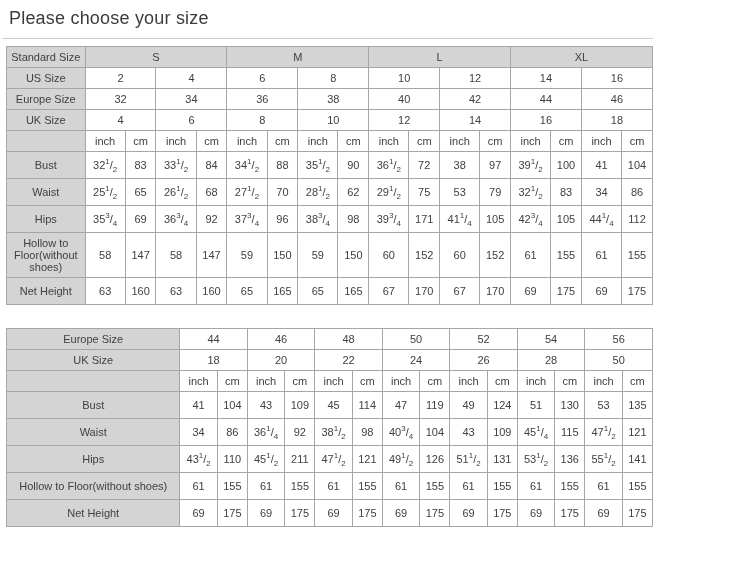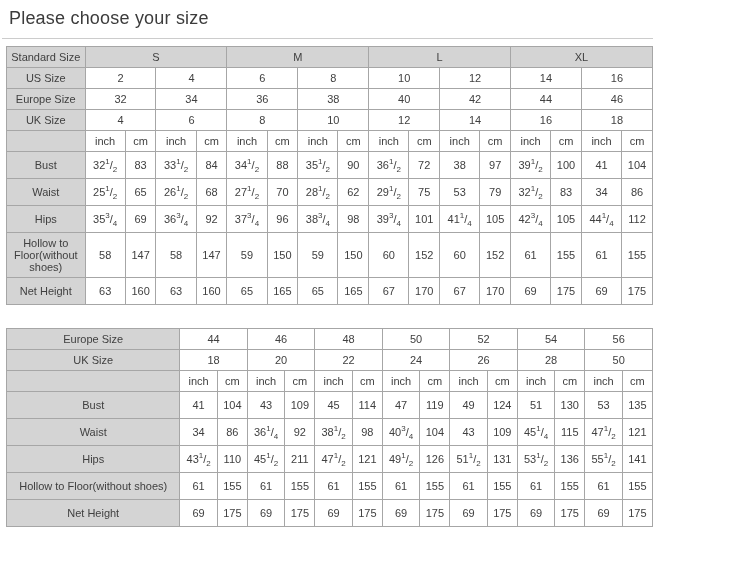--- a/index.html
+++ b/index.html
@@ -177,21 +177,21 @@
           <td class="label">Hips</td>
           <td>35<sup class="fr">3</sup>/<sub class="fr">4</sub></td>
           <td>69</td>
           <td>36<sup class="fr">3</sup>/<sub class="fr">4</sub></td>
           <td>92</td>
           <td>37<sup class="fr">3</sup>/<sub class="fr">4</sub></td>
           <td>96</td>
           <td>38<sup class="fr">3</sup>/<sub class="fr">4</sub></td>
           <td>98</td>
           <td>39<sup class="fr">3</sup>/<sub class="fr">4</sub></td>
-          <td>101</td>
+          <td>171</td>
           <td>41<sup class="fr">1</sup>/<sub class="fr">4</sub></td>
           <td>105</td>
           <td>42<sup class="fr">3</sup>/<sub class="fr">4</sub></td>
           <td>105</td>
           <td>44<sup class="fr">1</sup>/<sub class="fr">4</sub></td>
           <td>112</td>
         </tr>
         <tr class="meas">
           <td class="label">Hollow to Floor(without shoes)</td>
           <td>58</td>

